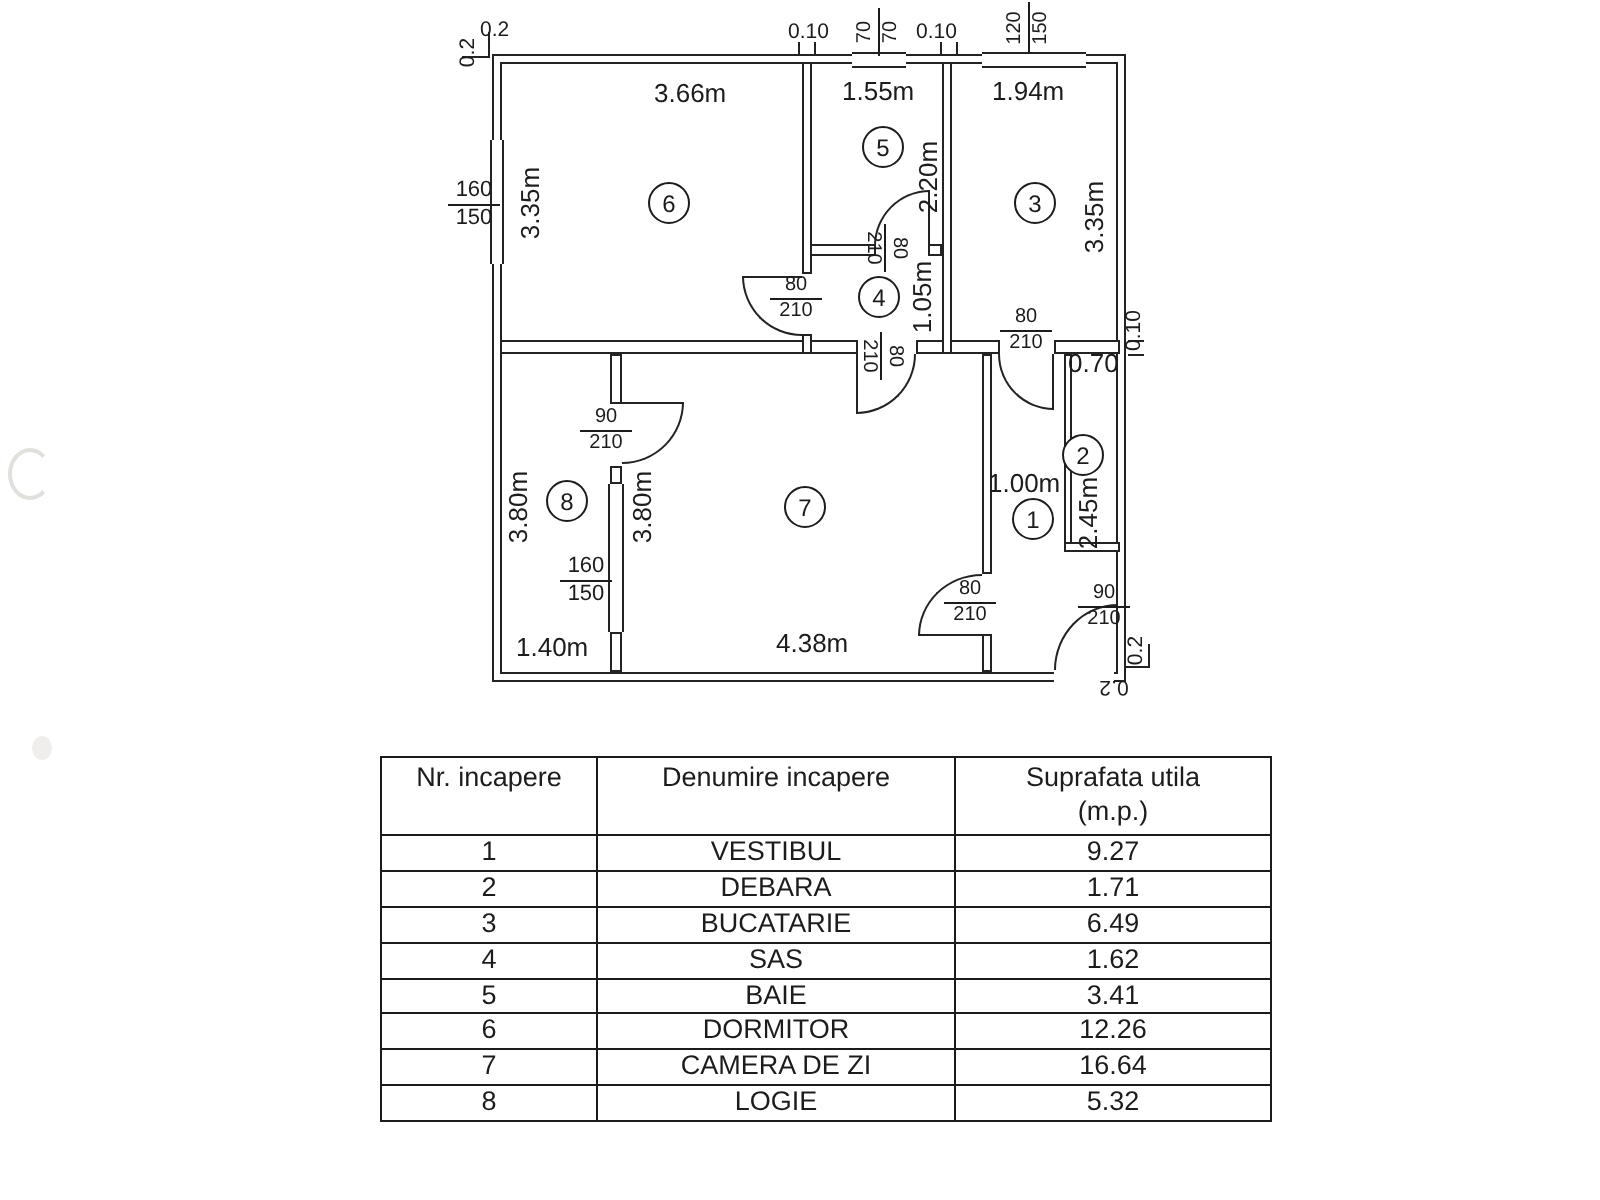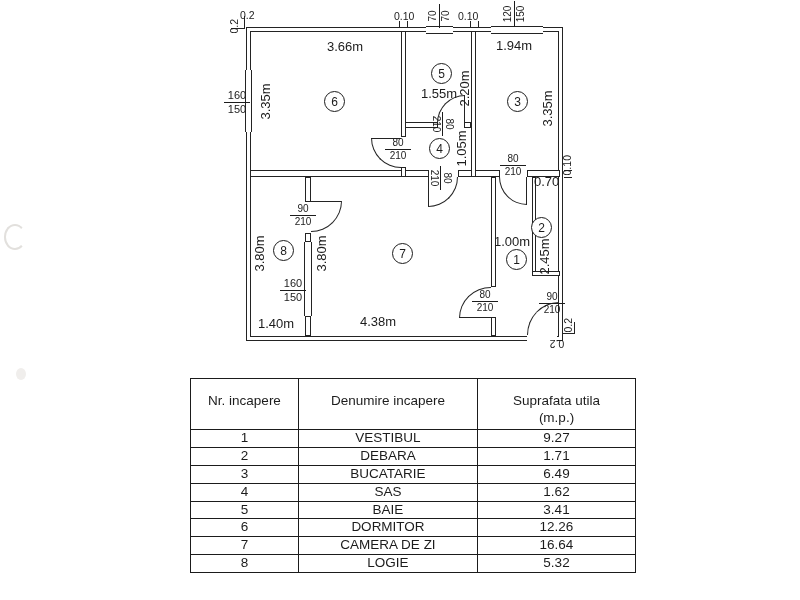--- a/index.html
+++ b/index.html
@@ -23,21 +23,21 @@
   .rot180{transform:rotate(180deg);transform-origin:center;}
   .frac{position:absolute;text-align:center;font-size:10px;line-height:1.15;white-space:nowrap;}
   .frac .num{display:block;border-bottom:1.1px solid #1c1c1c;padding:0 1px;}
   .frac .den{display:block;}
   .circle{position:absolute;width:19px;height:19px;border:1.5px solid #1c1c1c;border-radius:50%;
           background:#fff;display:flex;align-items:center;justify-content:center;font-size:12px;}
   
   #roomtable{position:absolute;left:190px;top:378px;width:445px;border-collapse:collapse;table-layout:fixed;}
   #roomtable th,#roomtable td{border:1.7px solid #1b1b1b;text-align:center;font-weight:normal;
           font-size:13.5px;padding:0;line-height:1.25;overflow:hidden;}
-  #roomtable th{height:36px;vertical-align:top;padding-top:14px;}
+  #roomtable th{height:36px;vertical-align:top;padding-top:2px;}
   #roomtable td{height:16.5px;}
   .boldrow td{font-weight:bold;font-size:14px;height:17px;}
   .artifact{position:absolute;border:2px solid #e2e0dd;border-radius:50%;border-right-color:transparent;}
   .smudge{position:absolute;background:#f0eeec;border-radius:50%;}
 </style>
 </head>
 <body>
 
 <div id="canvas">
 
@@ -117,24 +117,24 @@
         <span>7</span>
       </div>
     <div class="circle" style="left:506px;top:249px;">
         <span>1</span>
       </div>
     <div class="circle" style="left:531px;top:217px;">
         <span>2</span>
       </div>
 
     <div class="lbl" style="left:311px;top:40px;margin-left:16px;">3.66m</div>
-    <div class="lbl" style="left:421px;top:39px;margin-top:48px;">1.55m</div>
+    <div class="lbl" style="left:421px;top:39px;">1.55m</div>
     <div class="lbl" style="left:496px;top:39px;">1.94m</div>
     <div class="lbl" style="left:258px;top:317px;">1.40m</div>
-    <div class="lbl" style="left:360px;top:315px;">4.38m</div>
+    <div class="lbl" style="left:388px;top:315px;">4.38m</div>
     <div class="lbl" style="left:494px;top:235px;">1.00m</div>
     <div class="lbl" style="left:534px;top:175px;">0.70</div>
     <div class="lbl-sm" style="left:240px;top:10px;">0.2</div>
     <div class="lbl-sm" style="left:394px;top:11px;">0.10</div>
     <div class="lbl-sm" style="left:458px;top:11px;">0.10</div>
 
     <div class="lbl rotccw" style="left:245px;top:95px;width:40px;text-align:center;">3.35m</div>
     <div class="lbl rotccw" style="left:444px;top:82px;width:40px;text-align:center;">2.20m</div>
     <div class="lbl rotccw" style="left:527px;top:102px;width:40px;text-align:center;">3.35m</div>
     <div class="lbl rotccw" style="left:441px;top:142px;width:40px;text-align:center;">1.05m</div>

